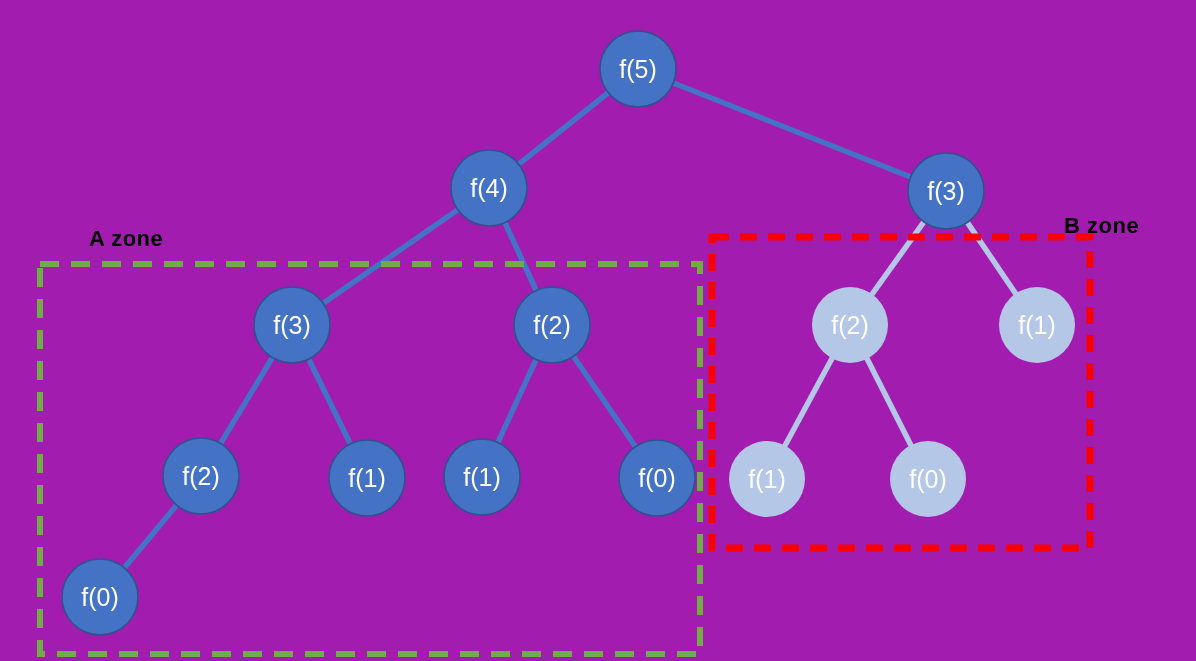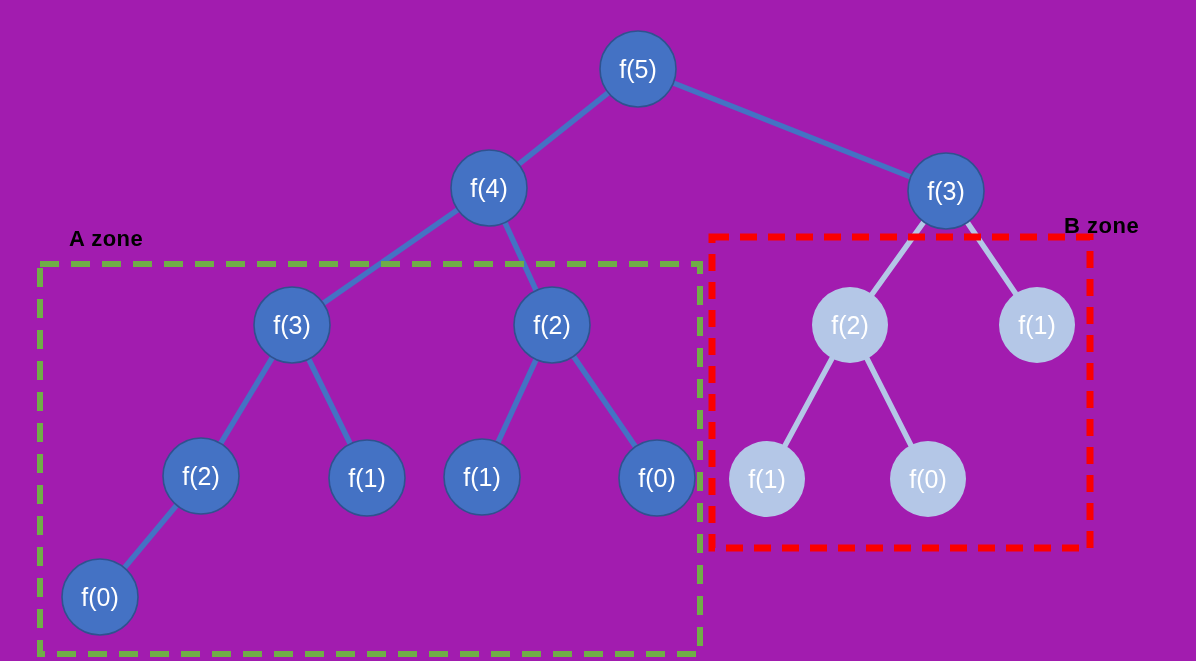--- a/index.html
+++ b/index.html
@@ -21,21 +21,21 @@
     top: 0;
   }
   .zone-label {
     position: absolute;
     font-weight: bold;
     font-size: 22px;
     color: #000000;
     letter-spacing: 0.5px;
     white-space: nowrap;
   }
-  .zone-label.a { left: 69px; top: 226px; }
+  .zone-label.a { left: 89px; top: 226px; }
   .zone-label.b { left: 1064px; top: 213px; }
   .node-text {
     font-family: "Liberation Sans", sans-serif;
     font-size: 25px;
     fill: #ffffff;
   }
 </style>
 </head>
 <body>
 

